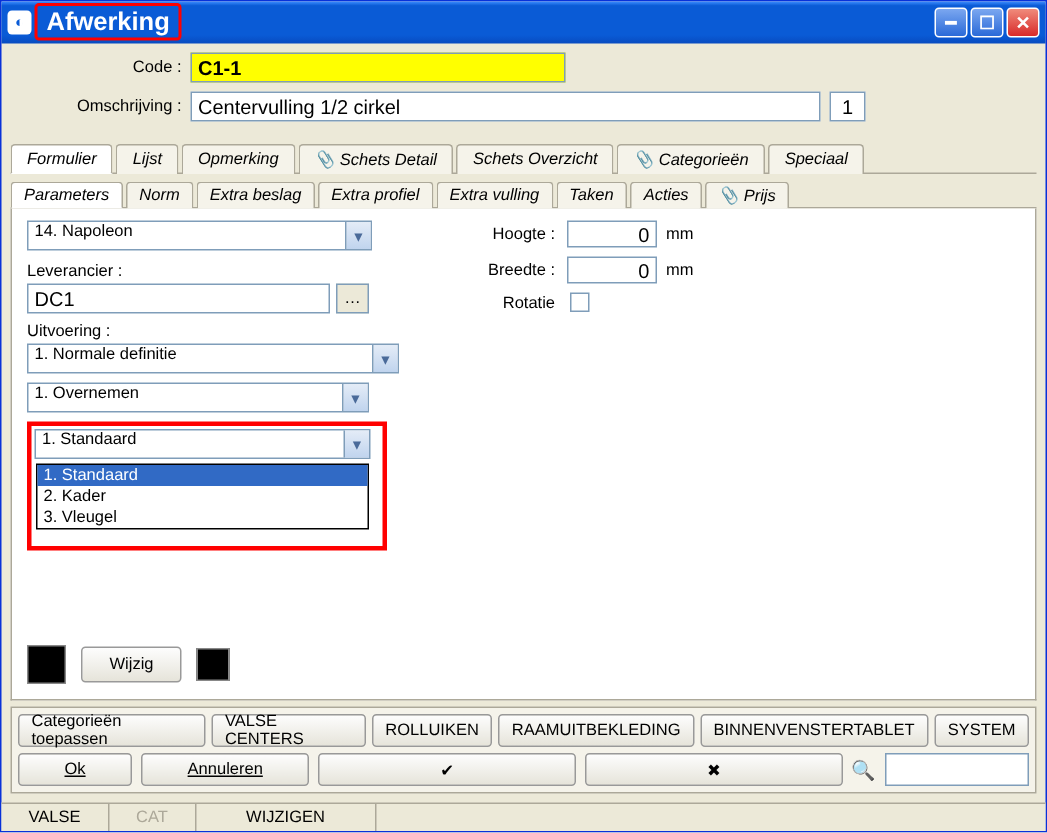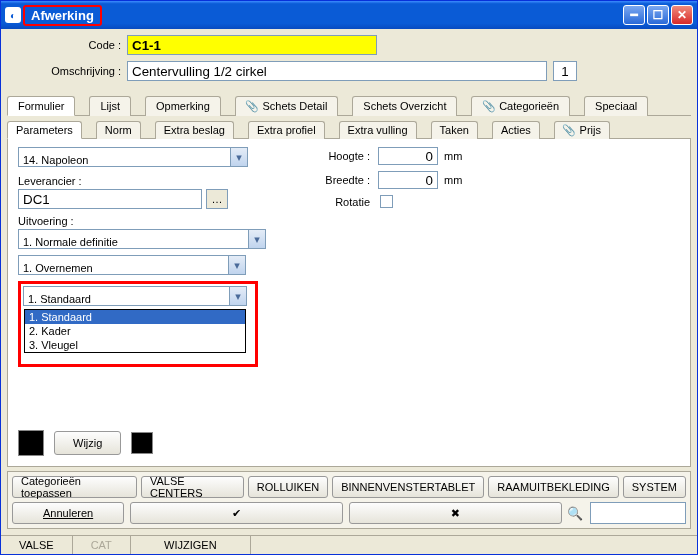--- a/index.html
+++ b/index.html
@@ -32,21 +32,21 @@
     width: 16px; height: 16px;
     background: #fff;
     border-radius: 3px;
     margin-right: 4px;
     display:flex;align-items:center;justify-content:center;
     color:#0a5bd6; font-weight:bold; font-size:10px;
   }
   .titlebar .title {
     flex: 1;
     font-weight: bold;
-    font-size: 13px;
+    font-size: 17px;
   }
   .titlebar .title-hl {
     border: 2px solid #ff0000;
     border-radius: 3px;
     padding: 1px 6px;
     margin-left: -2px;
   }
   .winbtns { display:flex; gap:2px; }
   .winbtn {
     width: 22px; height: 20px;
@@ -90,26 +90,27 @@
     margin-left:6px;
     background:#fff;
   }
 
   .tabs { display:flex; margin-top:8px; border-bottom:1px solid #aca899; }
   .tab {
     border: 1px solid #aca899;
     border-bottom: none;
     background: #f5f3ea;
     padding: 3px 10px;
-    margin-right: 14px;
+    margin-right: 2px;
     border-top-left-radius: 3px;
     border-top-right-radius: 3px;
     cursor: pointer;
     position:relative;
     top:1px;
+    font-style:italic;
   }
   .tab.active {
     background:#fff;
     border-bottom: 1px solid #fff;
     font-weight: normal;
   }
   .tabicon { margin-right:3px; }
   .subtabs { display:flex; margin-top:4px; border-bottom:1px solid #aca899;}
   .subtabs .tab { padding:2px 8px; font-size:11px;}
   
@@ -122,21 +123,21 @@
     position:relative;
     min-height: 280px;
   }
   .leftcol { width: 240px; float:left; }
   .rightcol { margin-left: 300px; }
   .field-row { display:flex; align-items:center; margin-bottom:6px; }
   .combo {
     border:1px solid #7f9db9;
     height:20px;
     background:#fff;
-    display:flex; align-items:flex-end;
+    display:flex; align-items:flex-start;
     padding-left:4px;
     position:relative;
     cursor:pointer;
   }
   .combo .arrow {
     position:absolute; right:0; top:0; bottom:0;
     width:17px;
     background:linear-gradient(#e4ecf7,#c0d4ee);
     border-left:1px solid #7f9db9;
     display:flex;align-items:center;justify-content:center;
@@ -275,21 +276,21 @@
     </div>
 
     <div class="panel clearfix">
       <div class="leftcol">
         <div class="combo" style="width:230px;margin-bottom:8px;">
           <span>14. Napoleon</span>
           <span class="arrow">▾</span>
         </div>
         <span class="lbl">Leverancier :</span>
         <div class="field-row">
-          <input class="textin" style="width: 184px;" value="DC1">
+          <input class="textin" style="width: 202px;" value="DC1">
           <div class="btn-elps">…</div>
         </div>
         <span class="lbl">Uitvoering :</span>
         <div class="combo" style="width:248px;margin-bottom:6px;">
           <span>1.  Normale definitie</span>
           <span class="arrow">▾</span>
         </div>
         <div class="combo" style="width:228px;margin-bottom:6px;">
           <span>1.  Overnemen</span>
           <span class="arrow">▾</span>
@@ -331,25 +332,28 @@
         <div class="btn">Wijzig</div>
         <div class="swatch sm"></div>
       </div>
     </div>
 
     <div class="bottombar">
       <div class="row">
         <div class="btn">Categorieën toepassen</div>
         <div class="btn">VALSE CENTERS</div>
         <div class="btn">ROLLUIKEN</div>
+        <div class="btn">RAAMUITBEKLEDING</div>
         <div class="btn">BINNENVENSTERTABLET</div>
-        <div class="btn">RAAMUITBEKLEDING</div>
         <div class="btn">SYSTEM</div>
       </div>
       <div class="row2">
+        <div class="btn">
+            <u>Ok</u>
+          </div>
         <div class="btn">
             <u>Annuleren</u>
           </div>
         <div class="btn big">✔</div>
         <div class="btn big">✖</div>
         <div class="bino">🔍</div>
         <input class="searchin" style="">
       </div>
     </div>
 

